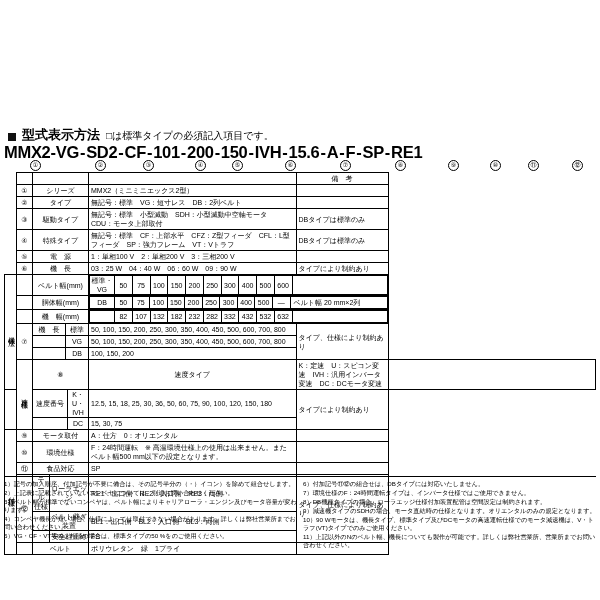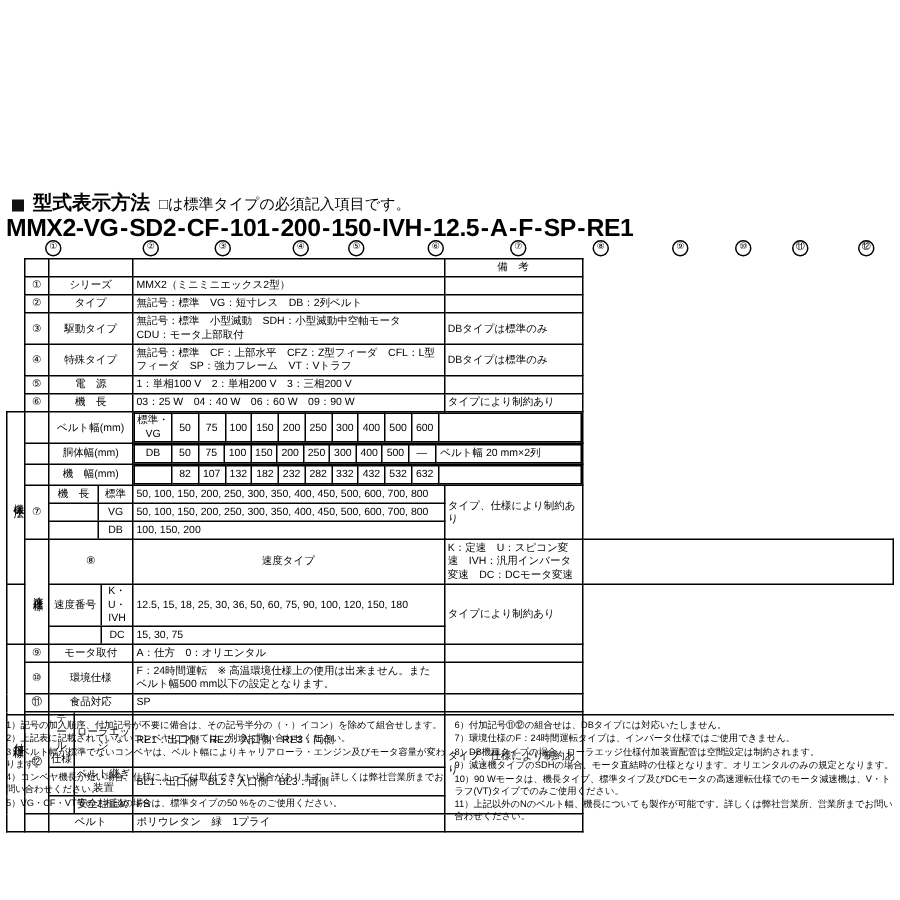--- a/index.html
+++ b/index.html
@@ -74,21 +74,21 @@
     <span class="dash">-</span>
     <span>1</span>
     <span>01</span>
     <span class="dash">-</span>
     <span>200</span>
     <span class="dash">-</span>
     <span>150</span>
     <span class="dash">-</span>
     <span>IVH</span>
     <span class="dash">-</span>
-    <span>12.5</span>
+    <span>15.6</span>
     <span class="dash">-</span>
     <span>A</span>
     <span class="dash">-</span>
     <span>F</span>
     <span class="dash">-</span>
     <span>SP</span>
     <span class="dash">-</span>
     <span>RE1</span>
   </div>
 

